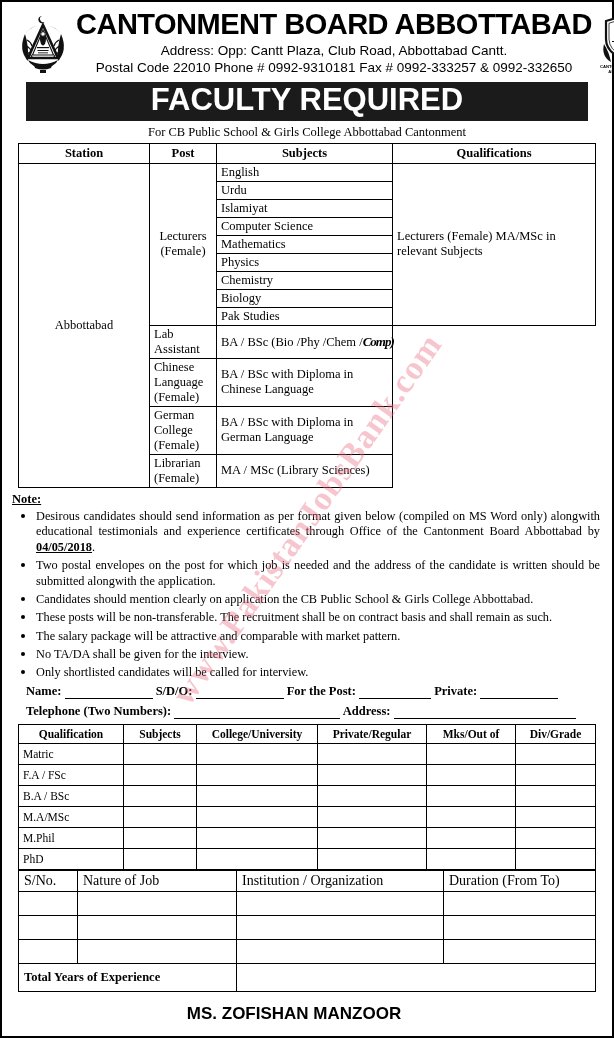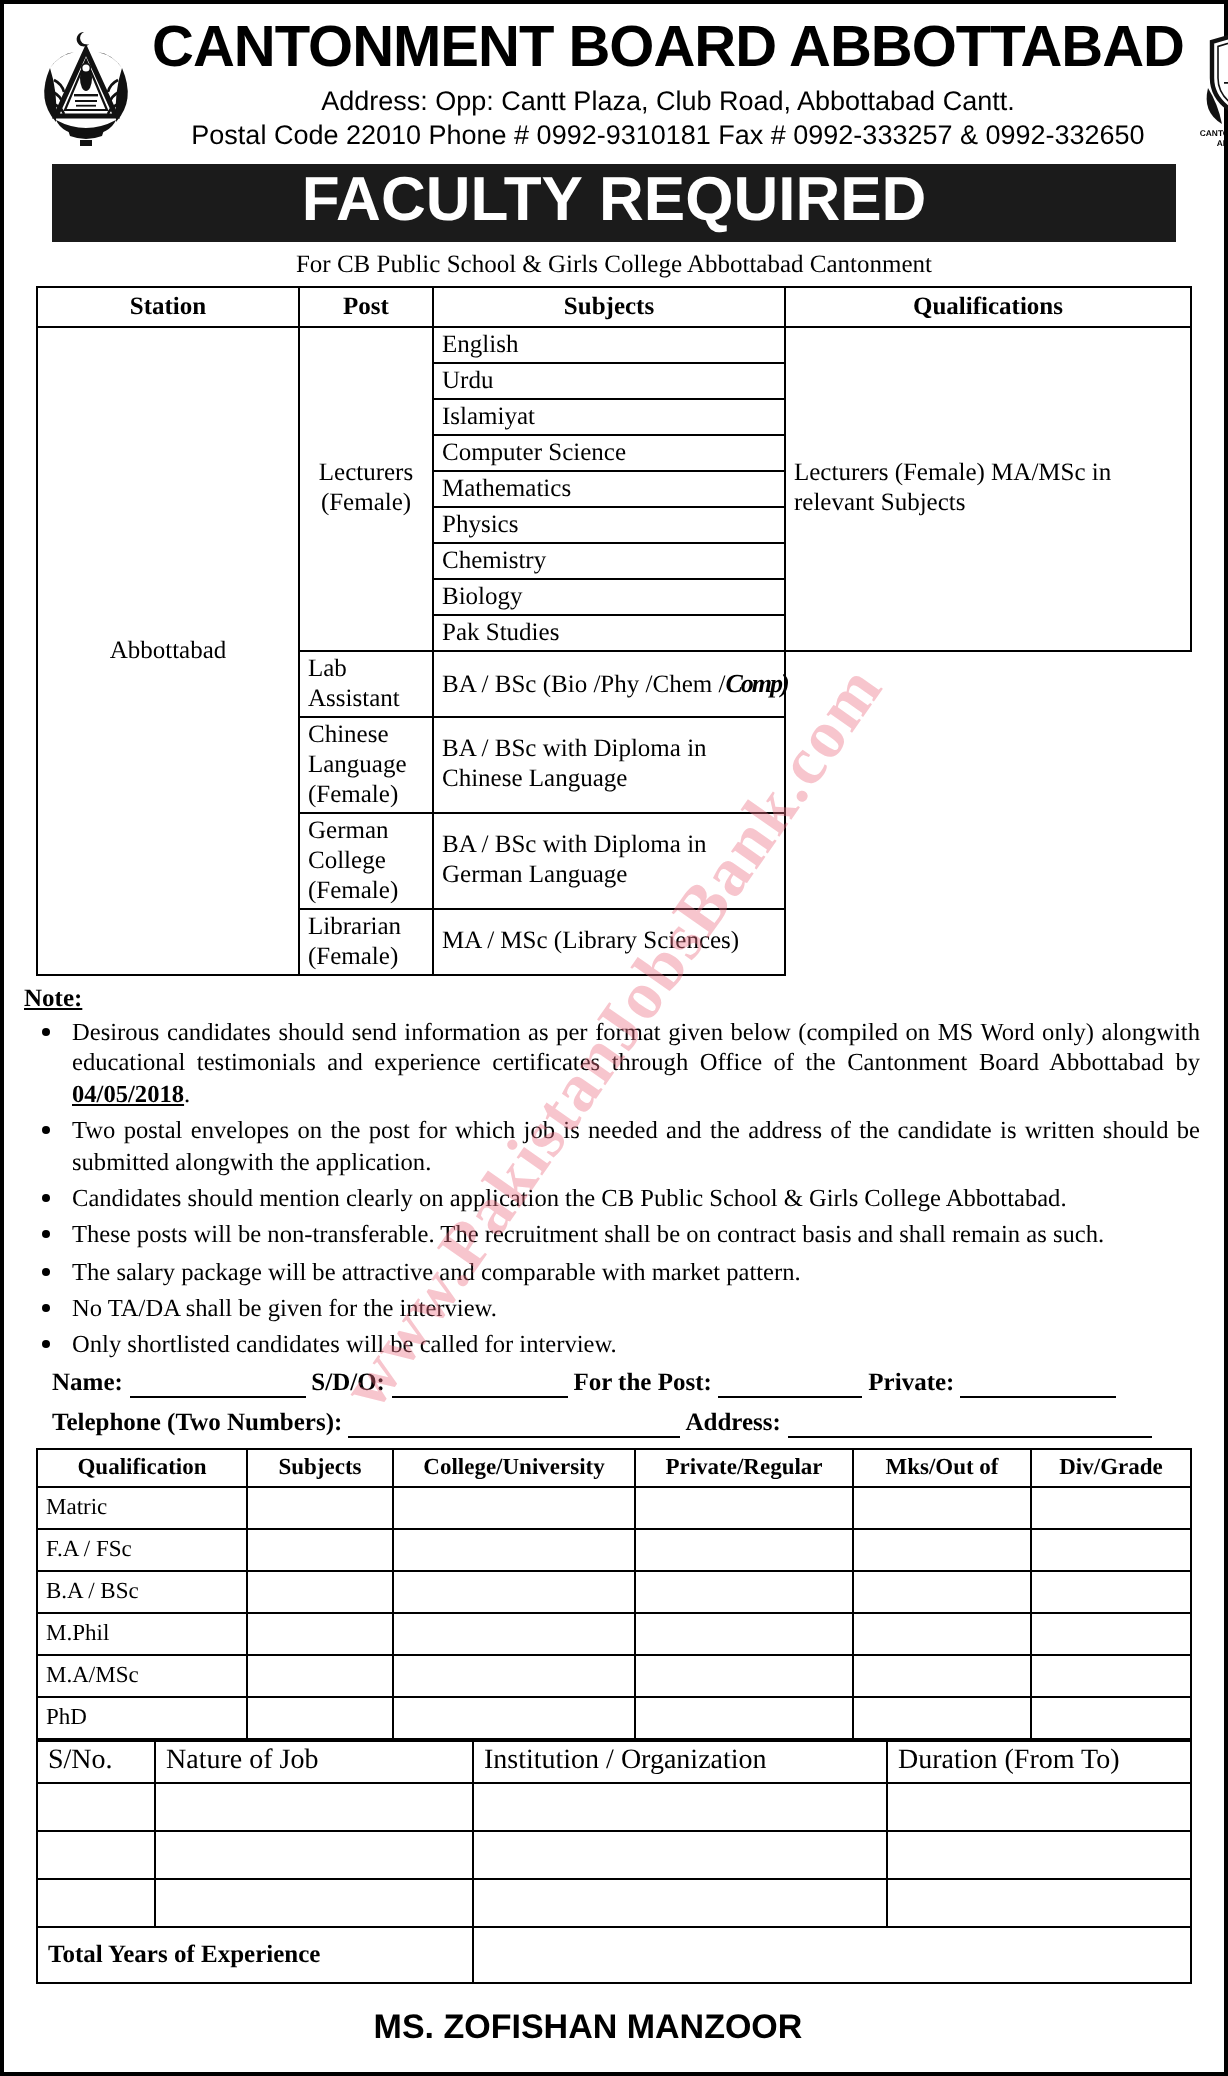--- a/index.html
+++ b/index.html
@@ -303,29 +303,29 @@
       </tr>
       <tr>
         <td class="qn">B.A / BSc</td>
         <td></td>
             <td></td>
         <td></td>
             <td></td>
             <td></td>
       </tr>
       <tr>
+        <td class="qn">M.A/MSc</td>
+        <td></td>
+            <td></td>
+        <td></td>
+            <td></td>
+            <td></td>
+      </tr>
+      <tr>
         <td class="qn">M.Phil</td>
-        <td></td>
-            <td></td>
-        <td></td>
-            <td></td>
-            <td></td>
-      </tr>
-      <tr>
-        <td class="qn">M.A/MSc</td>
         <td></td>
             <td></td>
         <td></td>
             <td></td>
             <td></td>
       </tr>
       <tr>
         <td class="qn">PhD</td>
         <td></td>
             <td></td>

